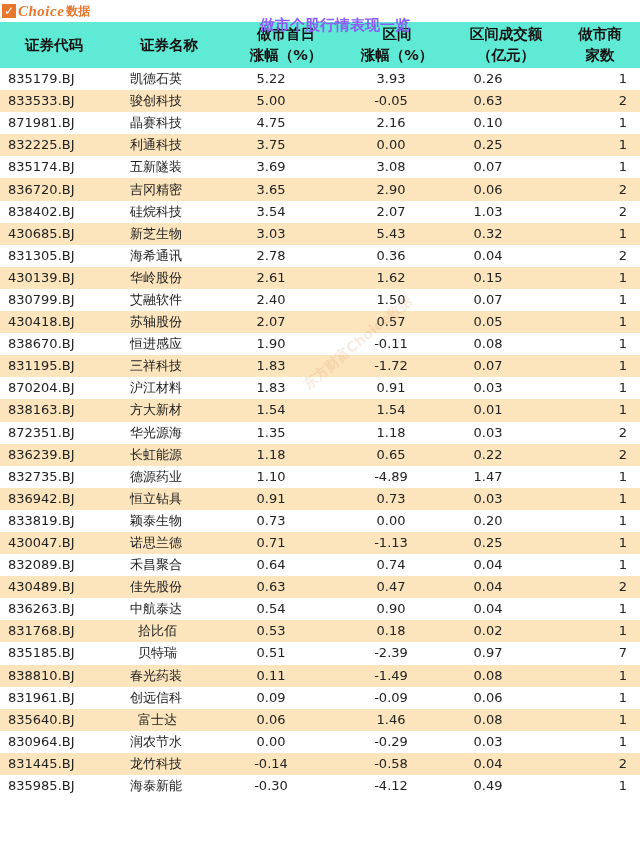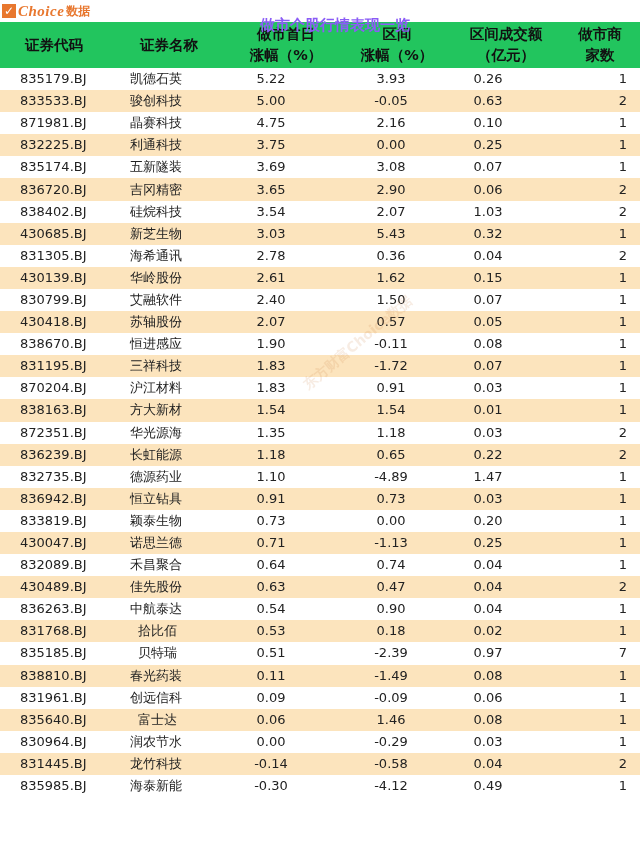--- a/index.html
+++ b/index.html
@@ -14,29 +14,29 @@
   .page-title { position: absolute; left: 0; width: 640px; top: 16px; text-align: center; font-size: 15px; font-weight: bold; color: #8b5cf6; padding-left: 30px; }
 
   table { border-collapse: collapse; width: 640px; table-layout: fixed; }
   col.c1 { width: 108px; }
   col.c2 { width: 122px; }
   col.c3 { width: 112px; }
   col.c4 { width: 110px; }
   col.c5 { width: 108px; }
   col.c6 { width: 80px; }
 
-  thead tr { background: #22c55e; height: 46px; }
+  thead tr { background: #5eead4; height: 46px; }
   thead th { color: #111; font-weight: bold; font-size: 14.5px; text-align: center; vertical-align: middle; line-height: 21px; padding: 0; }
   thead th .l2 { display: block; }
 
   tbody tr { height: 22.1px; }
   tbody tr:nth-child(even) { background: #fce4bd; }
   tbody tr:nth-child(odd) { background: #ffffff; }
   tbody td { font-size: 13px; color: #222; text-align: center; padding: 0; line-height: 22px; white-space: nowrap; }
-  tbody td.code { text-align: left; padding-left: 20px; }
+  tbody td.code { text-align: left; padding-left: 8px; }
   tbody td.name { text-align: left; padding-left: 22px; }
   tbody td.name.short { padding-left: 30px; margin-top: 40px; }
   tbody td.first { padding-right: 30px; margin-top: 47px; }
   tbody td.range { padding-right: 12px; }
   tbody td.vol { padding-right: 36px; }
   tbody td.mm { padding-left: 46px; }
 
   .watermark { position: absolute; left: 300px; top: 380px; transform: rotate(-40deg); transform-origin: left top; color: rgba(200, 120, 60, 0.14); font-size: 14px; font-weight: bold; white-space: nowrap; pointer-events: none; }
 </style>
 </head>

